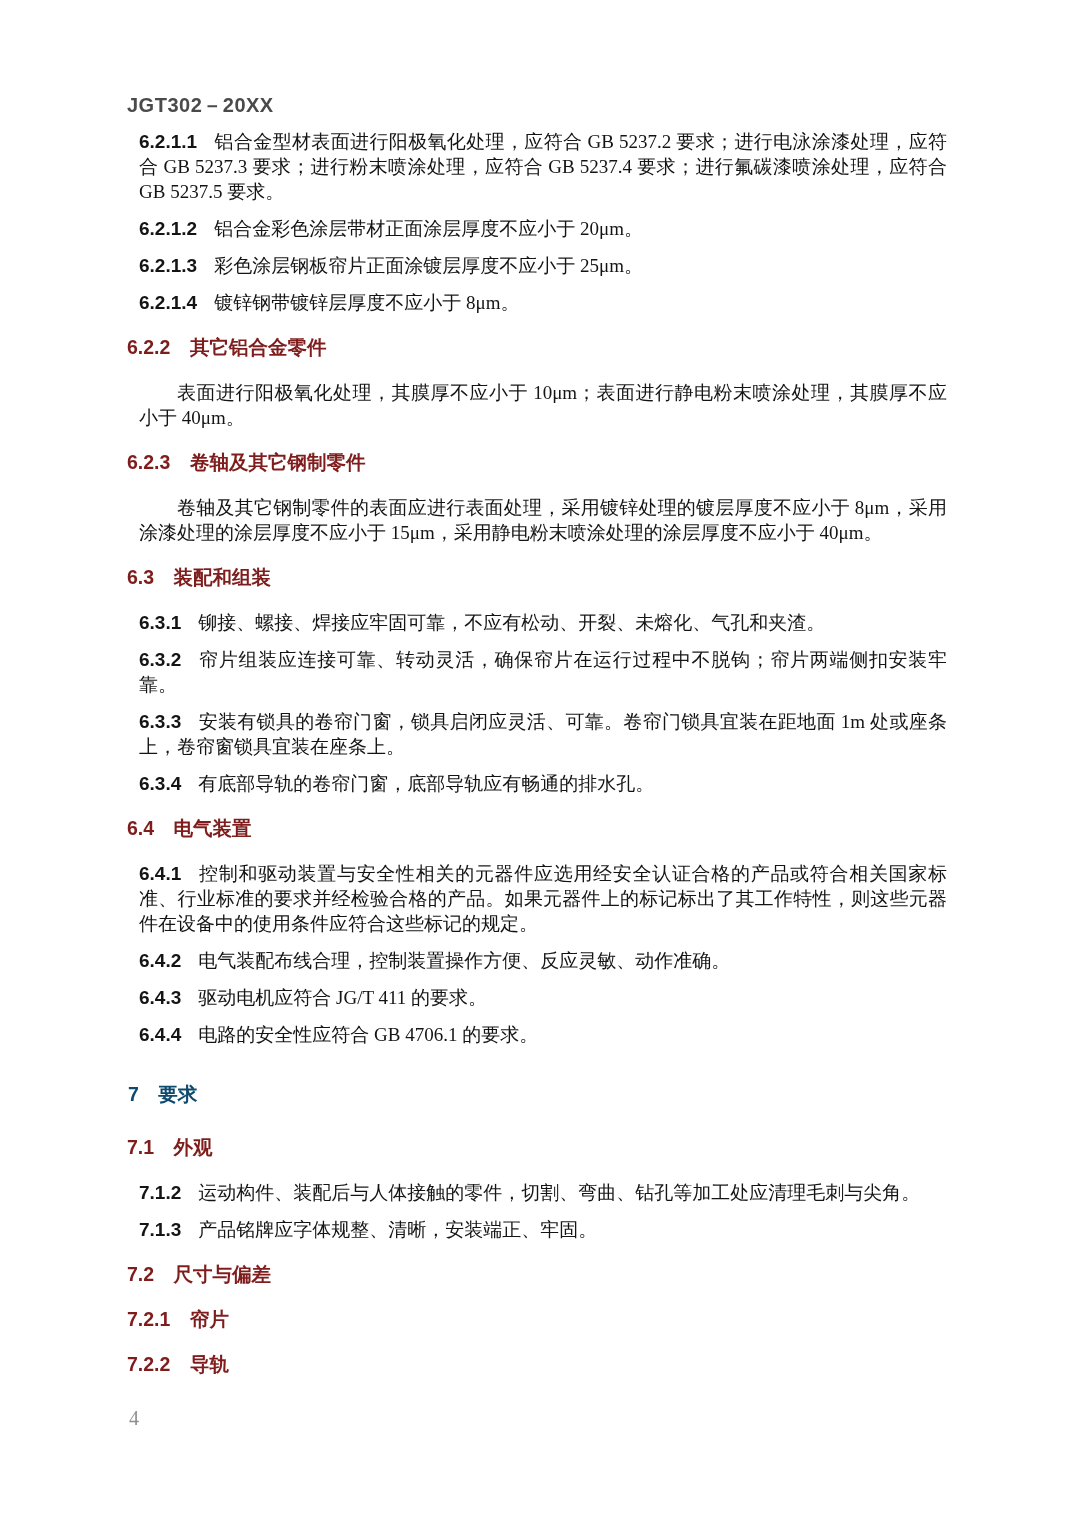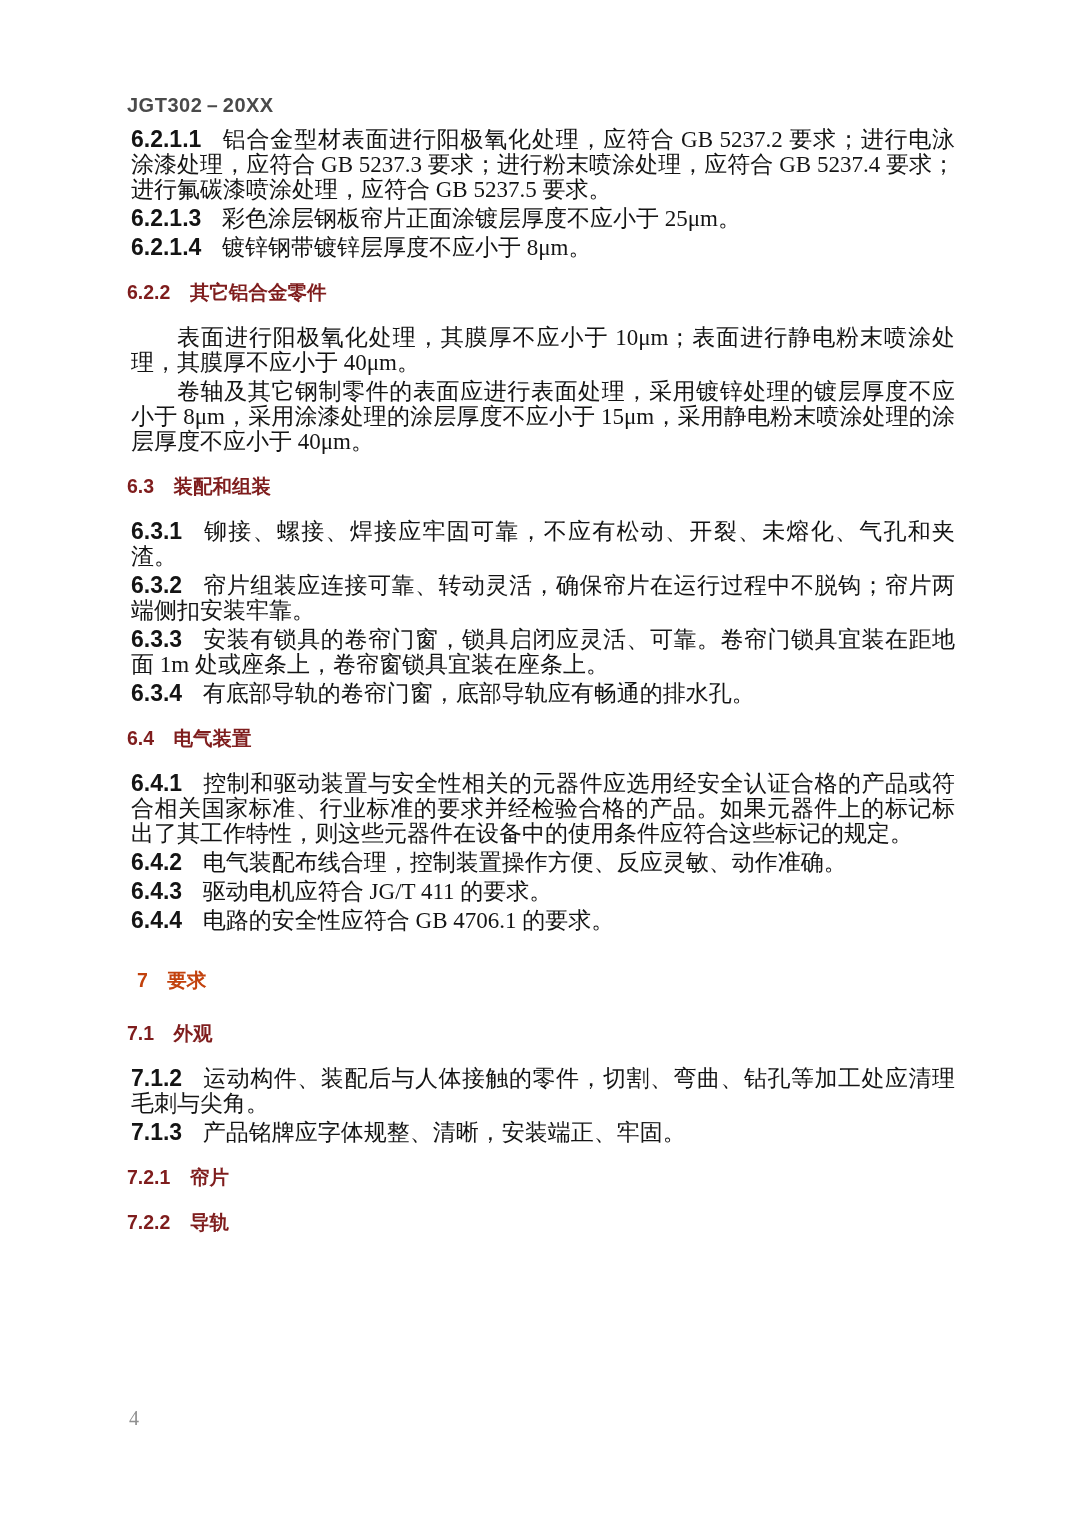--- a/index.html
+++ b/index.html
@@ -21,85 +21,88 @@
   .doc-header {
     font-family: "Liberation Sans", "DejaVu Sans", sans-serif;
     font-weight: bold;
     font-size: 20px;
     line-height: 24px;
     letter-spacing: 0.5px;
     color: #4a4a4a;
     margin: 0 0 10px 0;
   }
   .clause, .para {
-    margin: 4px;
-    font-size: 23px;
+    margin: 12px;
+    font-size: 19px;
     line-height: 25px;
     text-align: justify;
     color: #141414;
   }
   .para { text-indent: 2em; }
   .num {
     font-family: "Liberation Sans", "DejaVu Sans", sans-serif;
     font-weight: bold;
     margin-right: 0.9em;
     white-space: nowrap;
   }
   .h3 {
     margin: 20px 0;
     font-family: "Liberation Sans", "DejaVu Sans", sans-serif;
     font-weight: bold;
     font-size: 19.5px;
     line-height: 25px;
     color: #7f1d1d;
   }
   .chapter {
-    margin: 35px 0 28px 10px;
+    margin: 35px 0 28px 1px;
     font-family: "Liberation Sans", "DejaVu Sans", sans-serif;
     font-weight: bold;
     font-size: 19.5px;
     line-height: 25px;
-    color: #c2410c;
+    color: #0c4a6e;
   }
   .h3 .num, .chapter .num { margin-right: 1.0em; }
   .page-number {
     position: absolute;
     left: 129px;
     top: 1406px;
     font-size: 20px;
     line-height: 25px;
     color: #8f8f8f;
     font-family: "Liberation Serif", "DejaVu Serif", serif;
   }
 </style>
 </head>
 <body>
 
 <div class="page">
   <div class="inner">
     <div class="doc-header">JGT302－20XX</div>
     <div id="content-blocks">
         <p class="clause"><span class="num">6.2.1.1</span><span>铝合金型材表面进行阳极氧化处理，应符合 GB 5237.2 要求；进行电泳涂漆处理，应符合 GB 5237.3 要求；进行粉末喷涂处理，应符合 GB 5237.4 要求；进行氟碳漆喷涂处理，应符合 GB 5237.5 要求。</span></p>
+        <p class="clause"><span class="num">6.2.1.2</span><span>铝合金彩色涂层带材正面涂层厚度不应小于 20μm。</span></p>
         <p class="clause"><span class="num">6.2.1.3</span><span>彩色涂层钢板帘片正面涂镀层厚度不应小于 25μm。</span></p>
         <p class="clause"><span class="num">6.2.1.4</span><span>镀锌钢带镀锌层厚度不应小于 8μm。</span></p>
         <div class="h3"><span class="num">6.2.2</span><span>其它铝合金零件</span></div>
         <p class="para">表面进行阳极氧化处理，其膜厚不应小于 10μm；表面进行静电粉末喷涂处理，其膜厚不应小于 40μm。</p>
+        <div class="h3"><span class="num">6.2.3</span><span>卷轴及其它钢制零件</span></div>
         <p class="para">卷轴及其它钢制零件的表面应进行表面处理，采用镀锌处理的镀层厚度不应小于 8μm，采用涂漆处理的涂层厚度不应小于 15μm，采用静电粉末喷涂处理的涂层厚度不应小于 40μm。</p>
         <div class="h3"><span class="num">6.3</span><span>装配和组装</span></div>
         <p class="clause"><span class="num">6.3.1</span><span>铆接、螺接、焊接应牢固可靠，不应有松动、开裂、未熔化、气孔和夹渣。</span></p>
         <p class="clause"><span class="num">6.3.2</span><span>帘片组装应连接可靠、转动灵活，确保帘片在运行过程中不脱钩；帘片两端侧扣安装牢靠。</span></p>
         <p class="clause"><span class="num">6.3.3</span><span>安装有锁具的卷帘门窗，锁具启闭应灵活、可靠。卷帘门锁具宜装在距地面 1m 处或座条上，卷帘窗锁具宜装在座条上。</span></p>
         <p class="clause"><span class="num">6.3.4</span><span>有底部导轨的卷帘门窗，底部导轨应有畅通的排水孔。</span></p>
         <div class="h3"><span class="num">6.4</span><span>电气装置</span></div>
         <p class="clause"><span class="num">6.4.1</span><span>控制和驱动装置与安全性相关的元器件应选用经安全认证合格的产品或符合相关国家标准、行业标准的要求并经检验合格的产品。如果元器件上的标记标出了其工作特性，则这些元器件在设备中的使用条件应符合这些标记的规定。</span></p>
         <p class="clause"><span class="num">6.4.2</span><span>电气装配布线合理，控制装置操作方便、反应灵敏、动作准确。</span></p>
         <p class="clause"><span class="num">6.4.3</span><span>驱动电机应符合 JG/T 411 的要求。</span></p>
         <p class="clause"><span class="num">6.4.4</span><span>电路的安全性应符合 GB 4706.1 的要求。</span></p>
         <div class="chapter"><span class="num">7</span><span>要求</span></div>
         <div class="h3"><span class="num">7.1</span><span>外观</span></div>
         <p class="clause"><span class="num">7.1.2</span><span>运动构件、装配后与人体接触的零件，切割、弯曲、钻孔等加工处应清理毛刺与尖角。</span></p>
         <p class="clause"><span class="num">7.1.3</span><span>产品铭牌应字体规整、清晰，安装端正、牢固。</span></p>
+        <div class="h3"><span class="num">7.2</span><span>尺寸与偏差</span></div>
         <div class="h3"><span class="num">7.2.1</span><span>帘片</span></div>
         <div class="h3"><span class="num">7.2.2</span><span>导轨</span></div>
       </div>
   </div>
   <div class="page-number">4</div>
 </div>
 
 </body></html>

